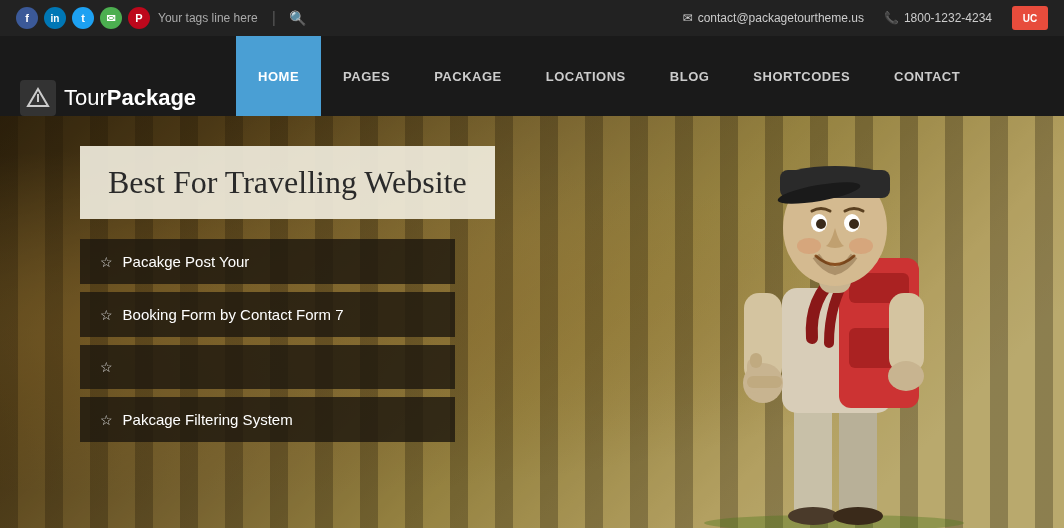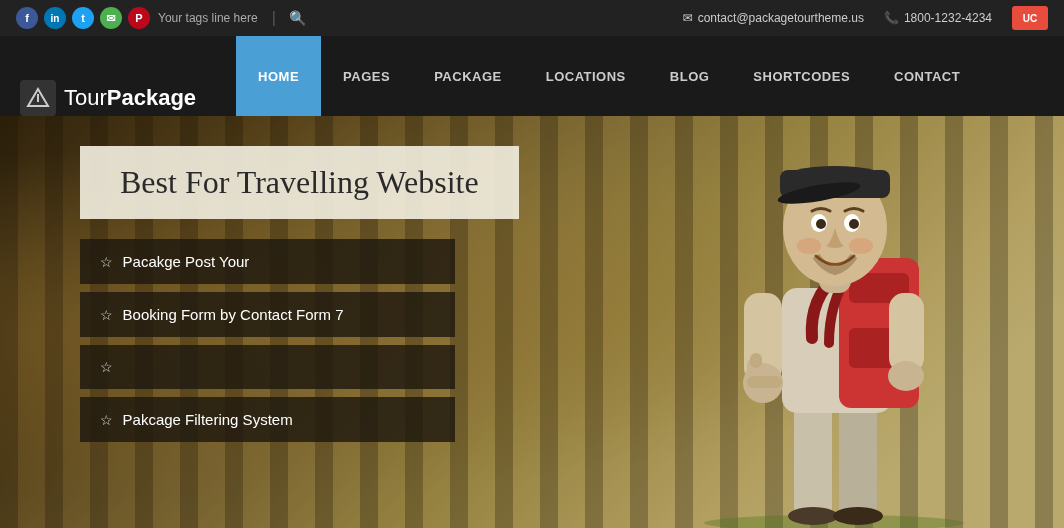--- a/index.html
+++ b/index.html
@@ -185,21 +185,21 @@
     
 
     .hero-content {
       position: absolute;
       top: 30px;
       left: 80px;
       z-index: 10;
     }
     .hero-title-box {
       background: rgba(240,235,220,0.92);
-      padding: 18px 40px;
+      padding: 18px 28px;
       margin-bottom: 20px;
       display: inline-block;
     }
     .hero-title {
       font-size: 32px;
       color: #2a2a2a;
       font-weight: 400;
       font-family: Georgia, serif;
     }
     .feature-list {

